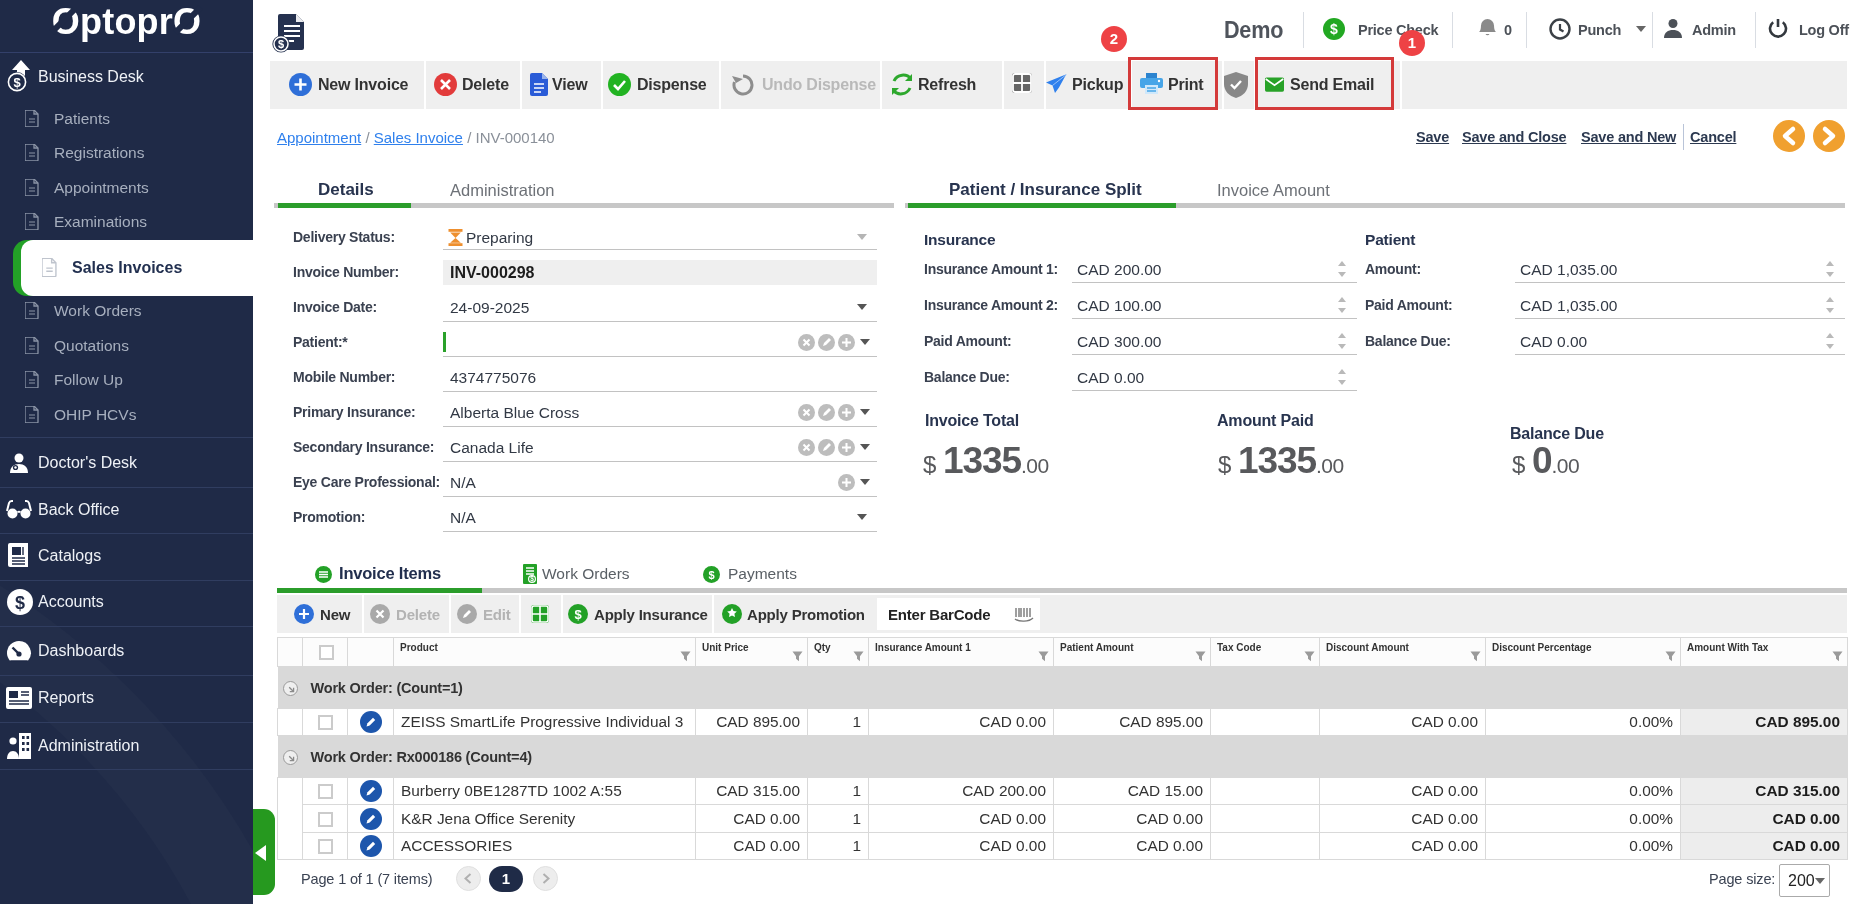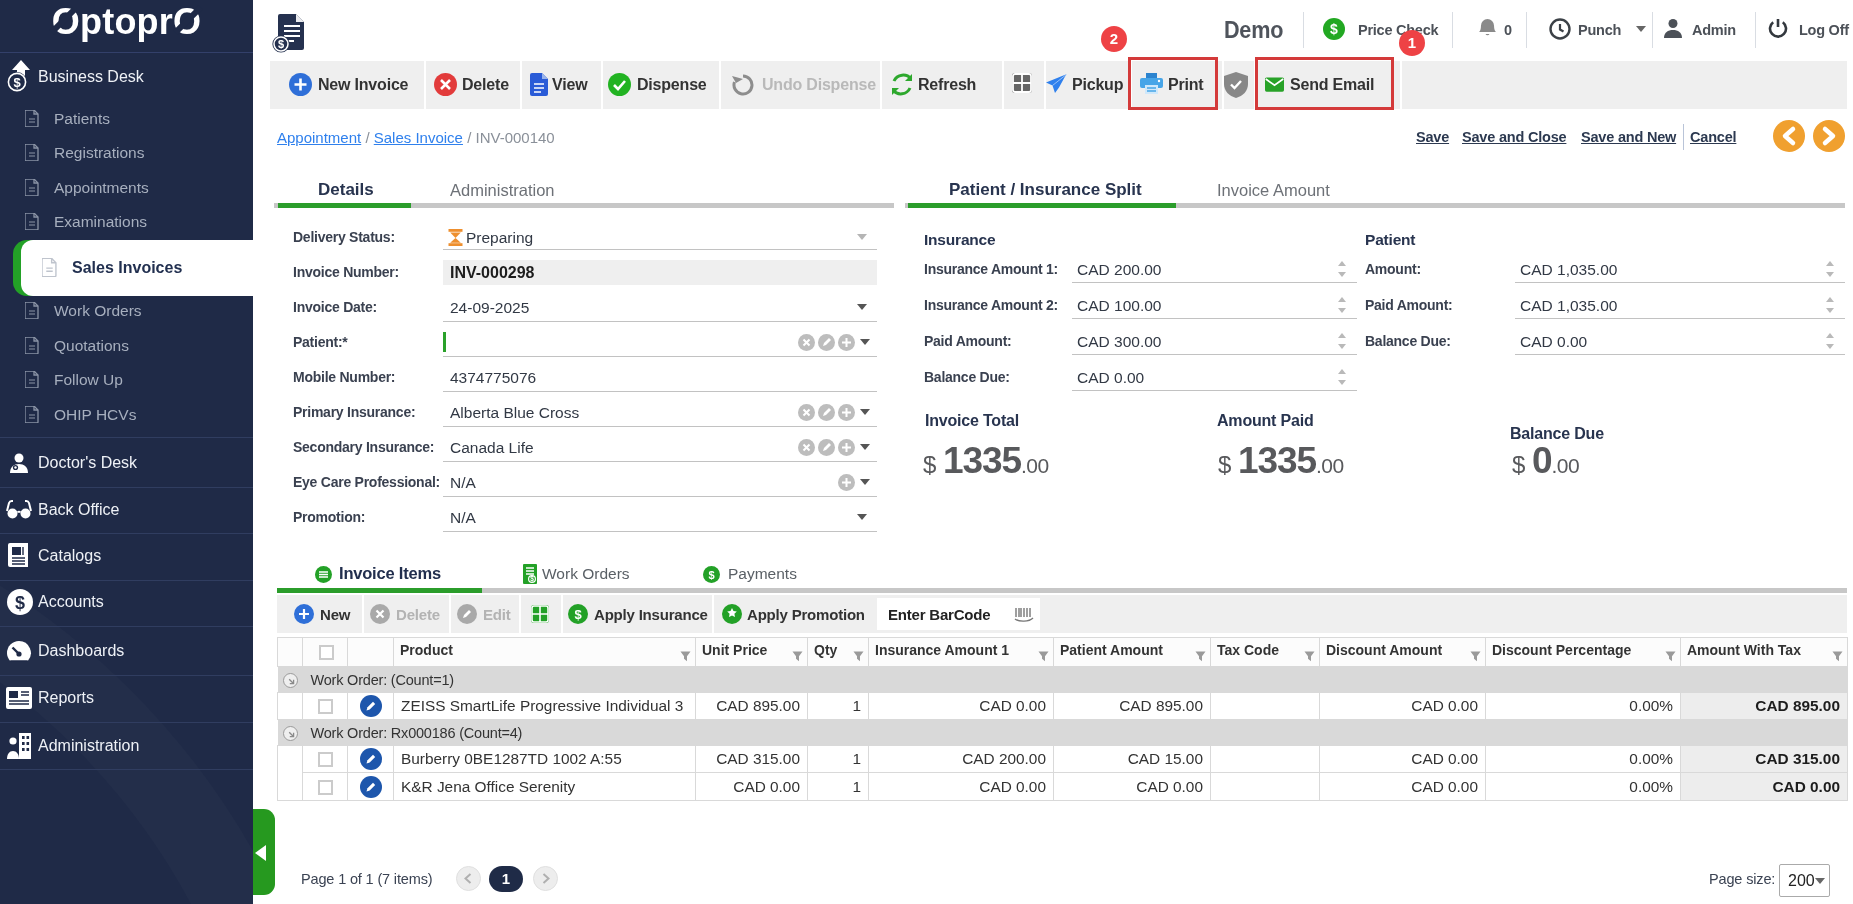--- a/index.html
+++ b/index.html
@@ -60,22 +60,22 @@
 .itabB{position:absolute;top:565px;font-size:15.5px;font-weight:400;color:#5a6066;white-space:nowrap}
 #gtrack{position:absolute;left:277px;top:588px;width:1570px;height:5px;background:#c7c7c7}
 #gtrackg{position:absolute;left:277px;top:588px;width:205px;height:5px;background:#2b9d2b}
 #gridbar{position:absolute;left:277px;top:595px;width:1570px;height:38px;background:#efefef}
 .gsep{position:absolute;top:0;width:2px;height:38px;background:#fff}
 .gbtn{position:absolute;top:606px;font-size:15px;letter-spacing:-0.2px;font-weight:700;color:#333;white-space:nowrap}
 .gbtn.dis{color:#b3b3b3}
 
 table#grid{position:absolute;left:277px;top:637px;border-collapse:collapse;table-layout:fixed}
 #grid td{border:1px solid #d9d9d9;font-size:15.4px;color:#333;overflow:hidden;white-space:nowrap;padding:0 7px}
-#grid tr.hd td{height:29px;background:#fcfcfc;font-weight:700;font-size:14px;color:#333;padding:0 4px 0 6px}
-#grid tr.grp td{height:26px;background:#d9d9d9;font-weight:400;font-size:14.5px;letter-spacing:-0.2px;border-left:none;border-right:none}
+#grid tr.hd td{height:29px;background:#fcfcfc;font-weight:700;font-size:10px;color:#333;padding:0 4px 0 6px}
+#grid tr.grp td{height:42px;background:#d9d9d9;font-weight:700;font-size:14.5px;letter-spacing:-0.2px;border-left:none;border-right:none}
 #grid tr.dr td{height:27px;background:#fff}
 #grid tr.dr td:first-child{border-top:none;border-bottom:none}
 #grid tr:last-child td:first-child{border-bottom:1px solid #d9d9d9}
 #grid td.num{text-align:right}
 #grid tr.dr td.tot{background:#ededed;font-weight:700;color:#1c1c1c}
 .cb{display:inline-block;width:15px;height:15px;border:2px solid #cbcbcb;background:#fff;vertical-align:middle}
 .funnel{float:right;margin-top:9px}
 .expand{display:inline-block;width:15px;height:15px;border-radius:50%;border:1px solid #9a9a9a;background:#efefef;vertical-align:middle;position:relative}
 
 .pgtext{position:absolute;top:871px;font-size:14.5px;letter-spacing:-0.15px;color:#3b4353;white-space:nowrap}
@@ -630,20 +630,37 @@
       <td>K&amp;R Jena Office Serenity</td>
           <td class="num">CAD 0.00</td>
           <td class="num">1</td>
           <td class="num">CAD 0.00</td>
           <td class="num">CAD 0.00</td>
           <td></td>
           <td class="num">CAD 0.00</td>
           <td class="num">0.00%</td>
           <td class="num tot">CAD 0.00</td>
     </tr>
+    <tr class="dr" style="height:27px">
+      <td></td>
+          <td style="text-align:center"><span class="cb"></span></td>
+          <td style="text-align:center;padding:0"><svg width="22" height="22" viewBox="0 0 22 22" style="vertical-align:middle">
+              <circle cx="11" cy="11" r="11" fill="#1d56ac"></circle>
+              <path d="M6.5 15.5l1-3.2 5.5-5.5 2.2 2.2-5.5 5.5z" fill="#fff"></path>
+            </svg></td>
+      <td>ACCESSORIES</td>
+          <td class="num">CAD 0.00</td>
+          <td class="num">1</td>
+          <td class="num">CAD 0.00</td>
+          <td class="num">CAD 0.00</td>
+          <td></td>
+          <td class="num">CAD 0.00</td>
+          <td class="num">0.00%</td>
+          <td class="num tot">CAD 0.00</td>
+    </tr>
   </tbody>
     </table>
 
   <div class="pgtext" style="left:301px">Page 1 of 1 (7 items)</div>
   <div class="pgc" style="left:456px"><svg width="23" height="23" viewBox="0 0 23 23">
         <path d="M13.5 7l-5 4.5 5 4.5" stroke="#b0b0b0" stroke-width="2" fill="none"></path>
       </svg></div>
   <div id="pg1">1</div>
   <div class="pgc" style="left:533px"><svg width="23" height="23" viewBox="0 0 23 23">
         <path d="M9.5 7l5 4.5-5 4.5" stroke="#b0b0b0" stroke-width="2" fill="none"></path>

